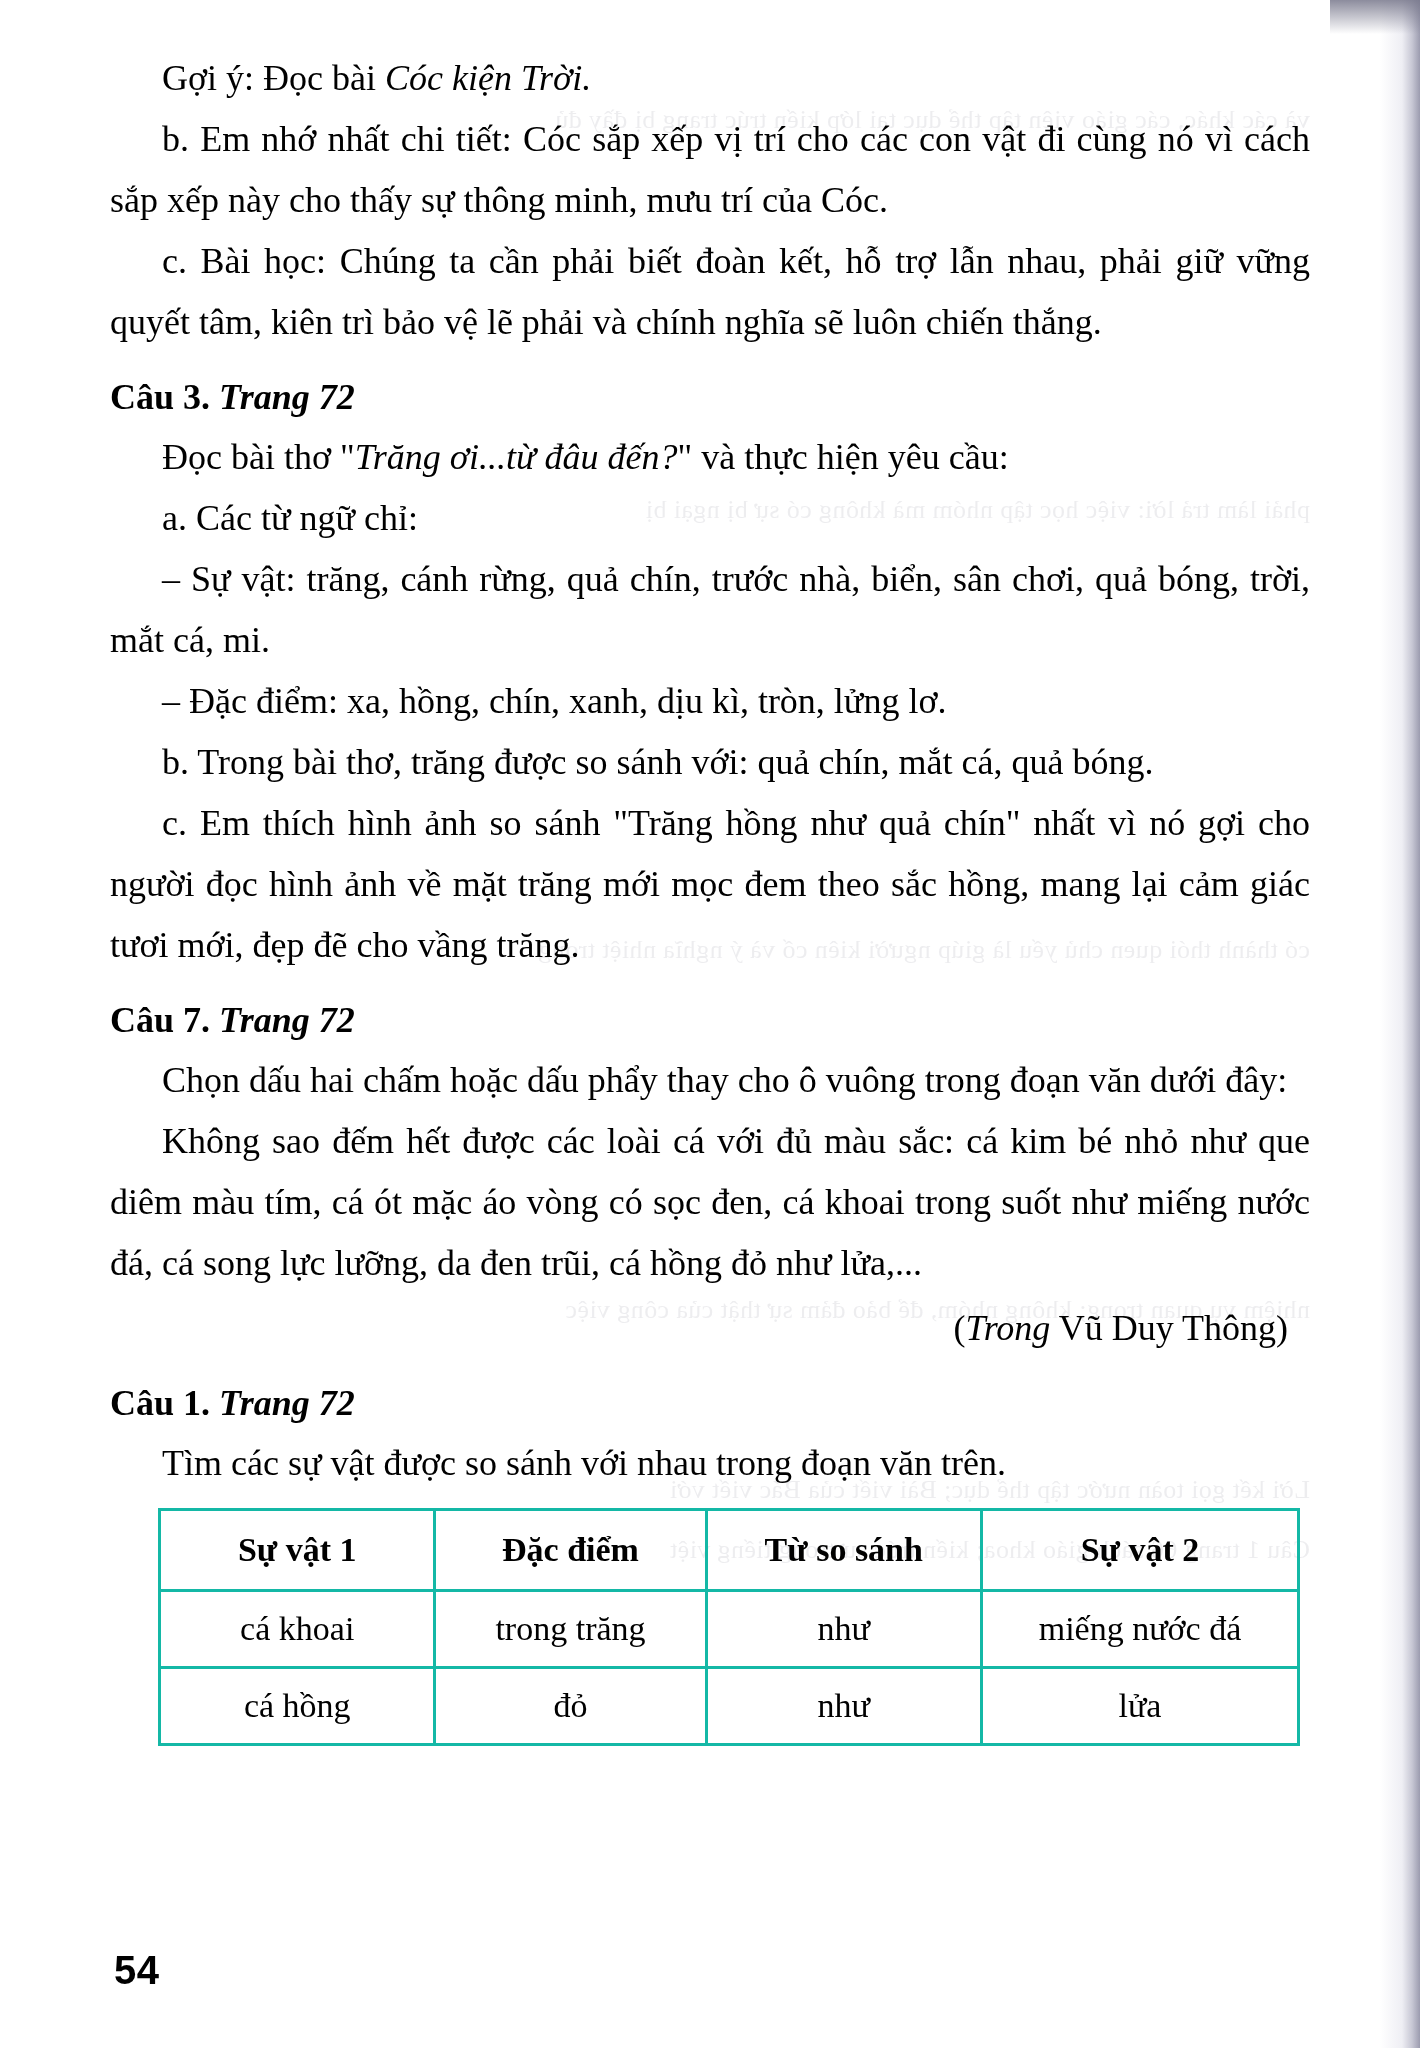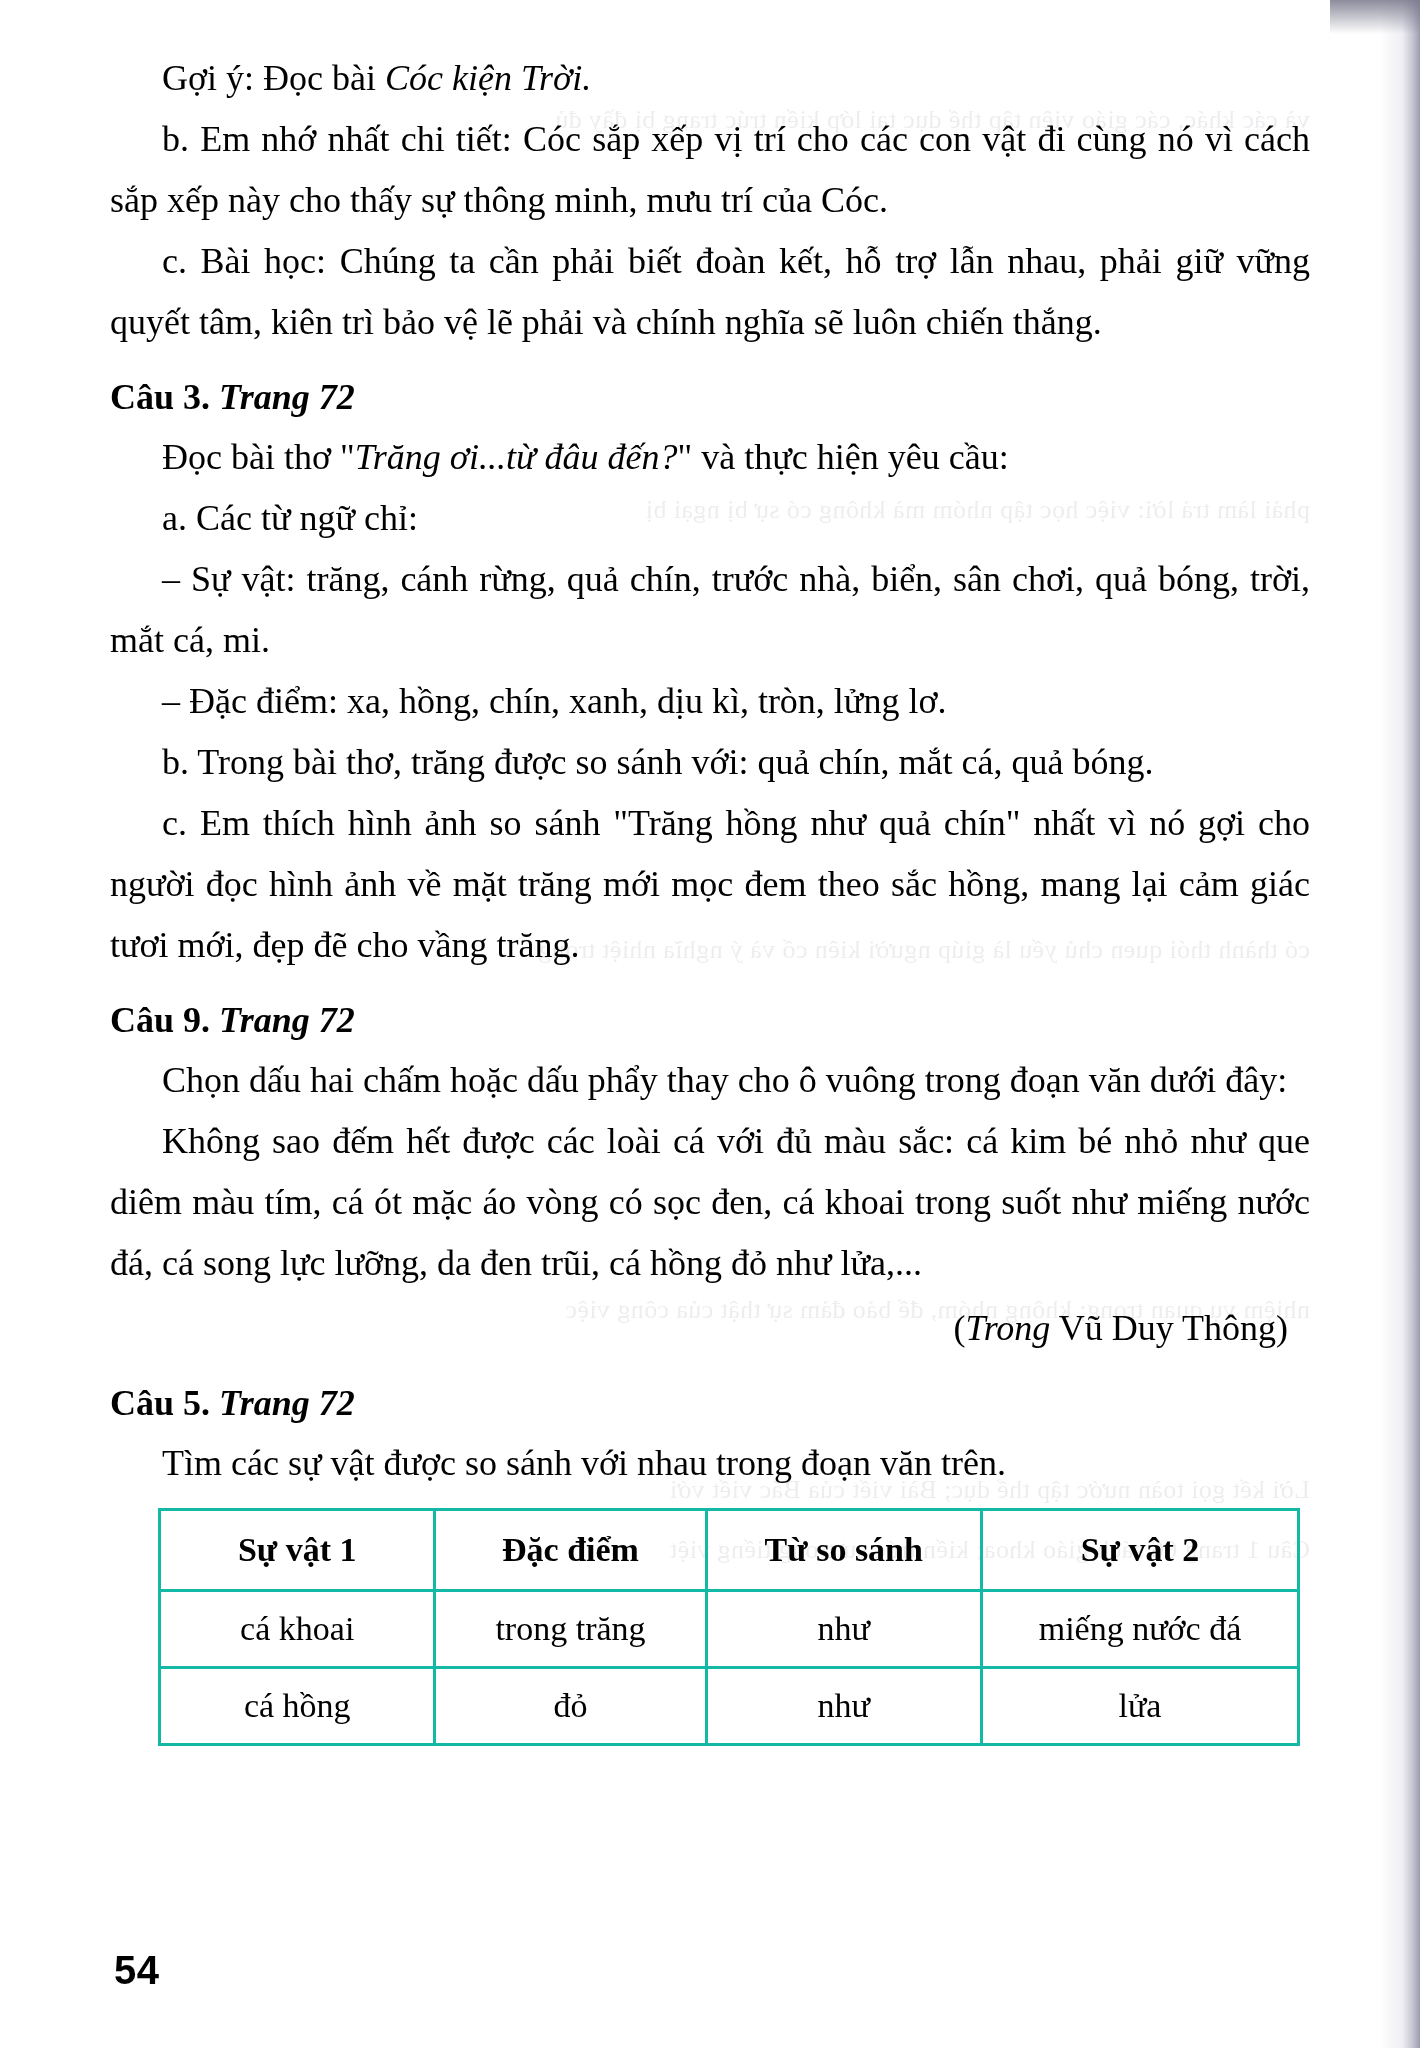--- a/index.html
+++ b/index.html
@@ -155,32 +155,32 @@
 
     <p class="para">– Sự vật: trăng, cánh rừng, quả chín, trước nhà, biển, sân chơi, quả bóng, trời, mắt cá, mi.</p>
 
     <p class="para nojust">– Đặc điểm: xa, hồng, chín, xanh, dịu kì, tròn, lửng lơ.</p>
 
     <p class="para nojust">b. Trong bài thơ, trăng được so sánh với: quả chín, mắt cá, quả bóng.</p>
 
     <p class="para">c. Em thích hình ảnh so sánh "Trăng hồng như quả chín" nhất vì nó gợi cho người đọc hình ảnh về mặt trăng mới mọc đem theo sắc hồng, mang lại cảm giác tươi mới, đẹp đẽ cho vầng trăng.</p>
 
     <div class="qhead">
-      <span class="qlabel">Câu 9.</span>
+      <span class="qlabel">Câu 7.</span>
       <span class="qpage">Trang 72</span>
     </div>
 
     <p class="para">Chọn dấu hai chấm hoặc dấu phẩy thay cho ô vuông trong đoạn văn dưới đây:</p>
 
     <p class="para">Không sao đếm hết được các loài cá với đủ màu sắc: cá kim bé nhỏ như que diêm màu tím, cá ót mặc áo vòng có sọc đen, cá khoai trong suốt như miếng nước đá, cá song lực lưỡng, da đen trũi, cá hồng đỏ như lửa,...</p>
 
     <p class="attrib"><span>(</span><span class="ital">Trong</span><span> Vũ Duy Thông)</span></p>
 
     <div class="qhead">
-      <span class="qlabel">Câu 5.</span>
+      <span class="qlabel">Câu 1.</span>
       <span class="qpage">Trang 72</span>
     </div>
 
     <p class="para nojust">Tìm các sự vật được so sánh với nhau trong đoạn văn trên.</p>
 
     <table class="cmp-table">
       <colgroup>
         <col class="c1">
           <col class="c2">
           <col class="c3">

